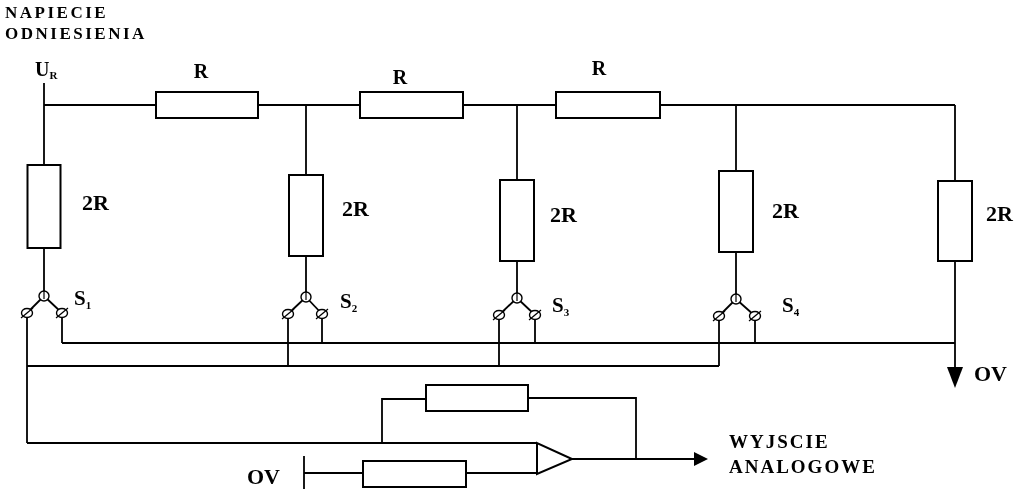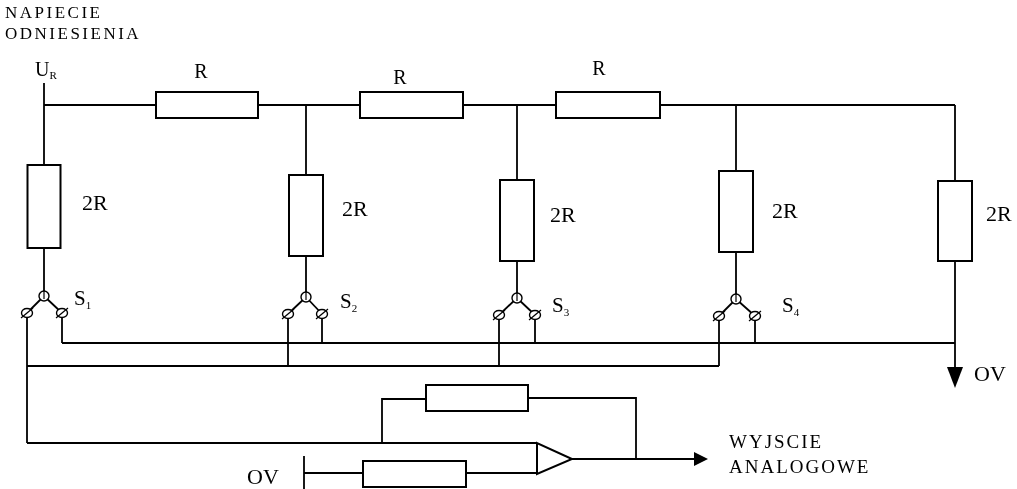--- a/index.html
+++ b/index.html
@@ -6,20 +6,21 @@
     margin: 0;
     padding: 0;
     background: #ffffff;
   }
   .stage {
     position: relative;
     width: 1017px;
     height: 489px;
     background: var(--bg-color, #ffffff);
     font-family: "Liberation Serif", "DejaVu Serif", serif;
+    font-weight: bold;
   }
   svg { display: block; }
   .wire {
     stroke: var(--line-color, #000000);
     stroke-width: 1.8;
     fill: none;
   }
   .box {
     stroke: var(--line-color, #000000);
     stroke-width: 2;

